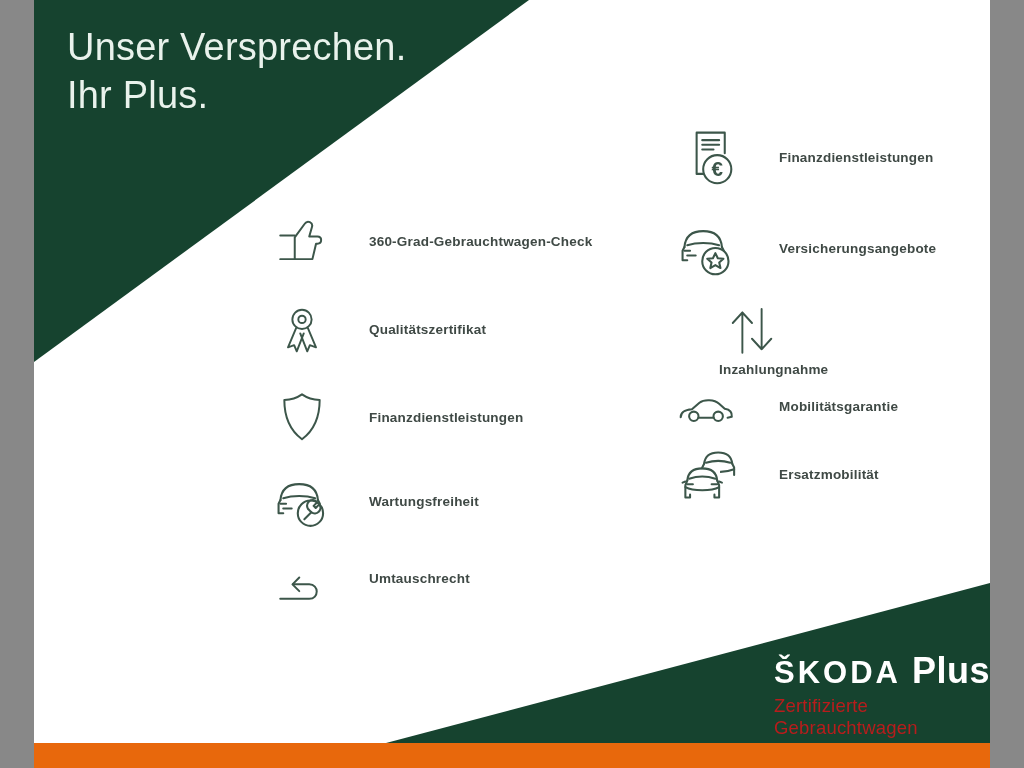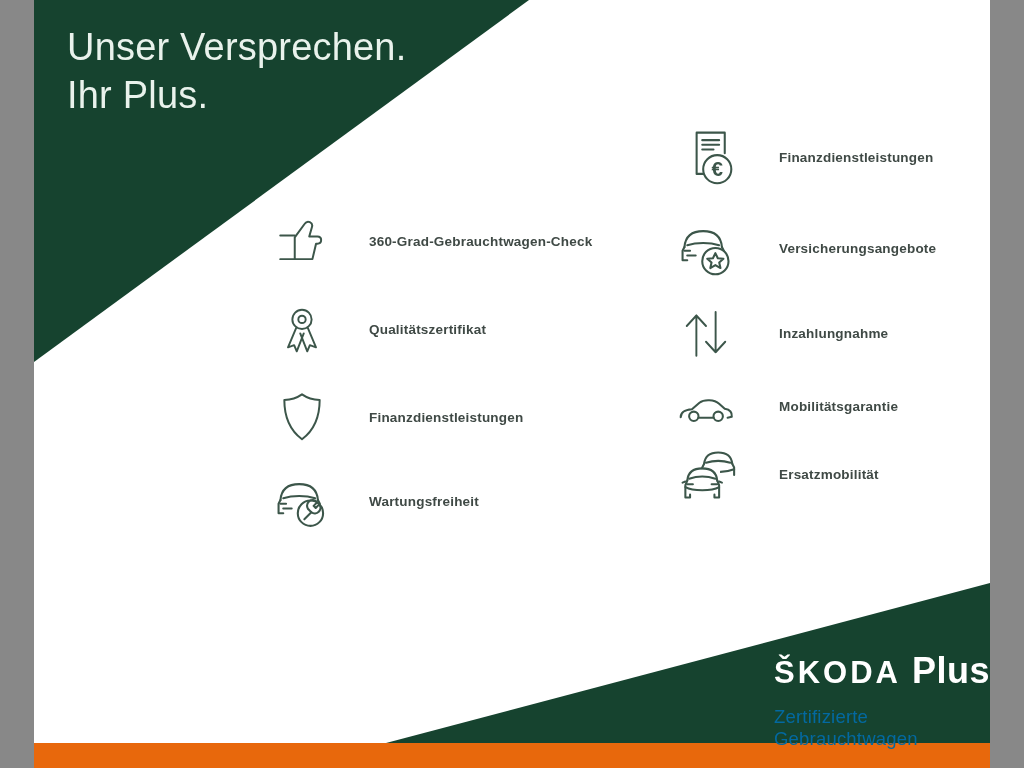--- a/index.html
+++ b/index.html
@@ -48,21 +48,21 @@
   svg{display:block;}
   svg .s{fill:none; stroke:var(--icon); stroke-width:2.2; stroke-linecap:round; stroke-linejoin:round;}
   svg .fw{fill:#ffffff; stroke:var(--icon); stroke-width:2.2;}
   svg .mask{fill:#ffffff; stroke:none;}
   .logo{
     position:absolute; left:740px; top:650px; color:#ffffff;
   }
   .logo-row{display:flex; align-items:baseline;}
   .logo-brand{font-weight:700; font-size:31px; letter-spacing:3px;}
   .logo-suffix{font-weight:700; font-size:36px; margin-left:11px; letter-spacing:0.5px;}
-  .logo-tagline{font-weight:400; font-size:18.5px; color:#0369a1; margin-top:14px; letter-spacing:0.2px;}
+  .logo-tagline{font-weight:400; font-size:18.5px; color:#b91c1c; margin-top:3px; letter-spacing:0.2px;}
 </style>
 </head>
 <body>
 
 <div class="stage">
 
   <div class="tri-top-left"></div>
   <div class="tri-bottom-right"></div>
   <div class="orange-bar"></div>
 
@@ -110,20 +110,29 @@
         <path class="s" d="M12,29 C22,26 36,26 46,29"></path>
         <path class="s" d="M9,35 h6 M12,40 h9"></path>
         <circle class="fw" cx="41" cy="45" r="13.5"></circle>
         <path class="s" d="M34.5,51.5 L42,44"></path>
         <path class="s" d="M42,44 l-2.2,-2.2 a6,6 0 1 1 8.4,-8.4 l-3.8,3.8 2.2,2.2 3.8,-3.8 a6,6 0 0 1 -8.4,8.4 Z"></path>
       </svg>
     </div>
     <div class="label">Wartungsfreiheit</div>
   </div>
 
+  <div class="item col-left" style="left:238px; top:543px;">
+    <div class="icon-box">
+      <svg width="58" height="58" viewBox="0 0 64 64">
+        <path class="s" d="M8,55 H40 C51,55 51,39 40,39 H22"></path>
+        <path class="s" d="M29,31.5 L21.5,39 L29,46.5"></path>
+      </svg>
+    </div>
+    <div class="label">Umtauschrecht</div>
+  </div>
 
   <div class="item col-right" style="left:642px; top:122px;">
     <div class="icon-box">
       <svg width="62" height="68" viewBox="0 0 64 68">
         <path class="s" d="M30,52 H22 V8 H52 V30"></path>
         <path class="s" d="M28,16 H46 M28,21 H46 M28,26 H40"></path>
         <circle class="fw" cx="44" cy="47" r="15"></circle>
         <text x="44" y="54.5" text-anchor="middle" font-size="22" font-weight="bold" fill="#3C564A" font-family="Liberation Sans, sans-serif">€</text>
       </svg>
     </div>
@@ -137,21 +146,21 @@
         <path class="s" d="M9,31 L7,35 V45 H12 M49,31 L51,35"></path>
         <path class="s" d="M12,29 C22,26 36,26 46,29"></path>
         <path class="s" d="M9,35 h6 M12,40 h9"></path>
         <circle class="fw" cx="42" cy="46" r="14"></circle>
         <path class="s" d="M42,37.5 l2.6,5.4 6,0.6 -4.5,4 1.3,5.9 -5.4,-3.1 -5.4,3.1 1.3,-5.9 -4.5,-4 6,-0.6 Z"></path>
       </svg>
     </div>
     <div class="label">Versicherungsangebote</div>
   </div>
 
-  <div class="item col-right" style="left:642px; top:298px;">
+  <div class="item col-right" style="left:642px; top:298px;flex-direction:column;">
     <div class="icon-box">
       <svg width="56" height="64" viewBox="0 0 64 64">
         <path class="s" d="M21,58 V12 M10,24 L21,12 L32,24"></path>
         <path class="s" d="M43,8 V54 M32,42 L43,54 L54,42"></path>
       </svg>
     </div>
     <div class="label">Inzahlungnahme</div>
   </div>
 
   <div class="item col-right" style="left:642px; top:371px;align-items:center;">

